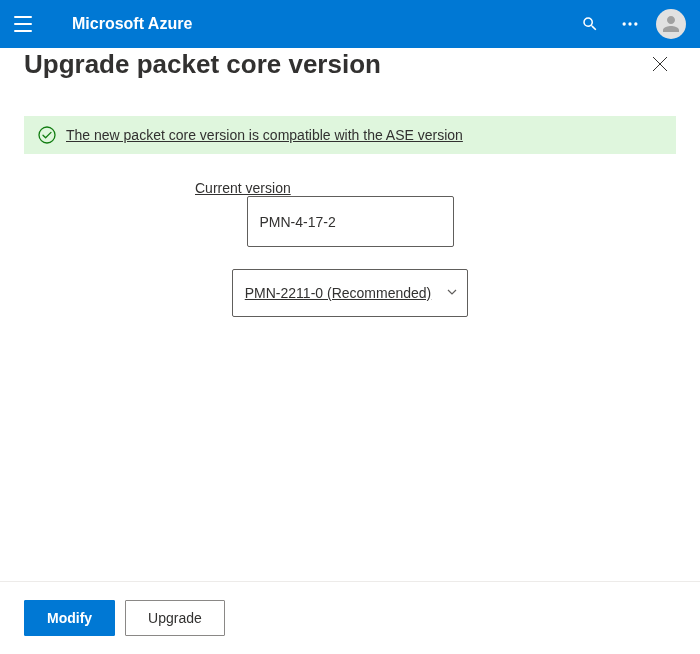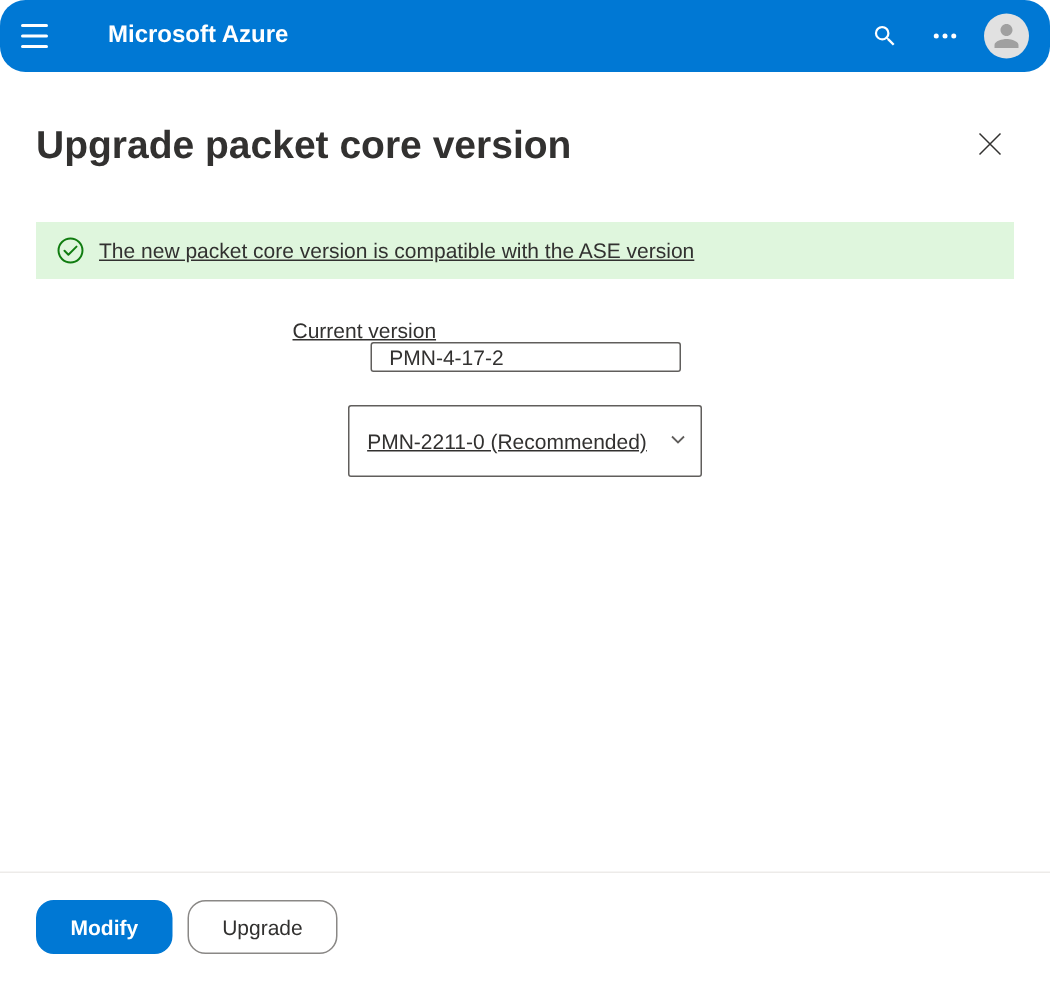--- a/index.html
+++ b/index.html
@@ -18,21 +18,20 @@
       background: #fff;
     }
     
     .topbar {
       background: #0078d4;
       height: 48px;
       display: flex;
       align-items: center;
       padding: 0 14px;
       color: #fff;
-      border-radius: 17px;
     }
     .hamburger {
       width: 24px;
       height: 24px;
       display: flex;
       flex-direction: column;
       justify-content: center;
       gap: 5px;
       cursor: pointer;
     }
@@ -73,21 +72,21 @@
       margin-left: 6px;
       cursor: pointer;
     }
     .avatar svg {
       fill: #a0a0a0;
     }
     
     .panel-header {
       display: flex;
       align-items: center;
-      padding: 32px 24px 12px 24px;
+      padding: 0 24px 12px 24px;
     }
     .panel-title {
       font-size: 26px;
       font-weight: 600;
       flex: 1;
       color: #323130;
     }
     .close-btn {
       width: 32px;
       height: 32px;
@@ -129,21 +128,21 @@
     }
     .required {
       color: #a4262c;
       margin-left: 3px;
     }
     .form-control-wrap {
       flex: 1;
     }
     .text-input {
       width: 100%;
-      height: 20px;
+      height: 51px;
       border: 1px solid #605e5c;
       border-radius: 2px;
       padding: 0 12px;
       font-size: 14px;
       font-family: inherit;
       color: #323130;
       background: #fff;
     }
     .select-wrap {
       position: relative;
@@ -173,21 +172,21 @@
       border-top: 1px solid #edebe9;
       padding: 18px 24px;
       display: flex;
       gap: 10px;
     }
     .btn {
       height: 36px;
       padding: 4px 22px;
       font-size: 14px;
       font-family: inherit;
-      border-radius: 12px;
+      border-radius: 1px;
       cursor: pointer;
       border: 1px solid #8a8886;
       background: #fff;
       color: #323130;
     }
     .btn-primary {
       background: #0078d4;
       border-color: #0078d4;
       color: #fff;
       font-weight: 600;

